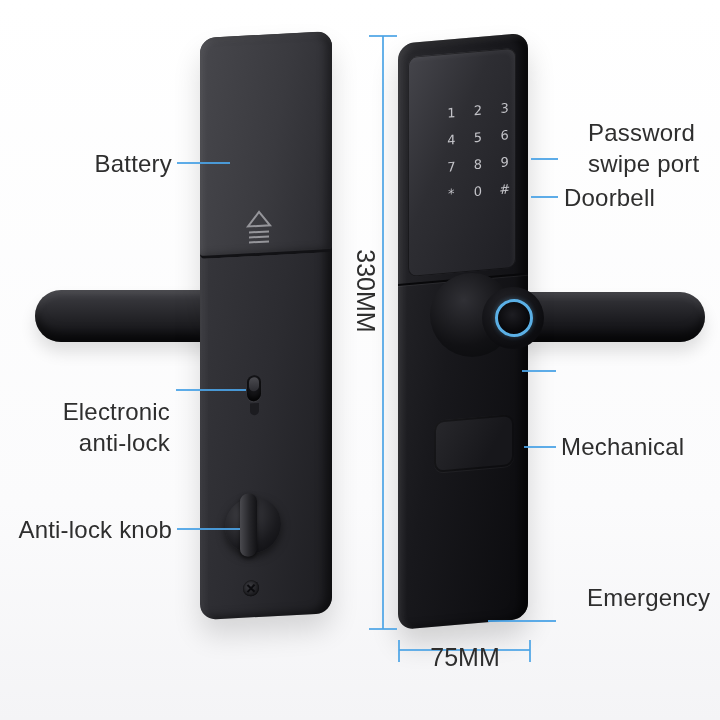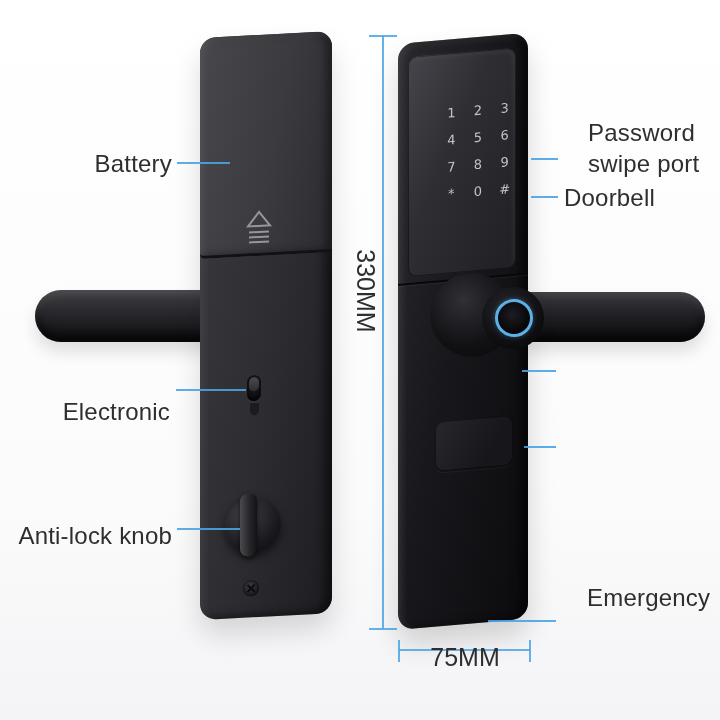--- a/index.html
+++ b/index.html
@@ -141,42 +141,44 @@
   <div class="dim" style="left:529px;top:640px;width:2px;height:22px;"></div>
   <div class="dim-label" style="left:398px;top:643px;width:134px;">75MM</div>
 
   <div class="callout right-al" style="left:40px;top:148px;width:132px;">
     <span>Battery</span>
   </div>
   <div class="leader" style="left:177px;top:162px;width:53px;"></div>
 
   <div class="callout right-al" style="left:20px;top:396px;width:150px;">
     <span>Electronic</span>
+    <span>anti-lock</span>
   </div>
   <div class="leader" style="left:176px;top:389px;width:70px;"></div>
 
-  <div class="callout right-al" style="left:10px;top:514px;width:162px;margin-top:6px;">
+  <div class="callout right-al" style="left:10px;top:514px;width:162px;">
     <span>Anti-lock knob</span>
   </div>
   <div class="leader" style="left:177px;top:528px;width:63px;"></div>
 
   <div class="callout" style="left:588px;top:117px;width:150px;">
     <span>Password</span>
     <span>swipe port</span>
   </div>
   <div class="leader" style="left:531px;top:158px;width:27px;"></div>
 
   <div class="callout" style="left:564px;top:182px;width:150px;">
     <span>Doorbell</span>
   </div>
   <div class="leader" style="left:531px;top:196px;width:27px;"></div>
 
   <div class="leader" style="left:522px;top:370px;width:34px;"></div>
 
   <div class="callout" style="left:561px;top:431px;width:150px;">
+    <span>Mechanical</span>
   </div>
   <div class="leader" style="left:524px;top:446px;width:32px;"></div>
 
   <div class="callout" style="left:587px;top:582px;width:160px;">
     <span>Emergency</span>
   </div>
   <div class="leader" style="left:488px;top:620px;width:68px;"></div>
 
 </div>
 

